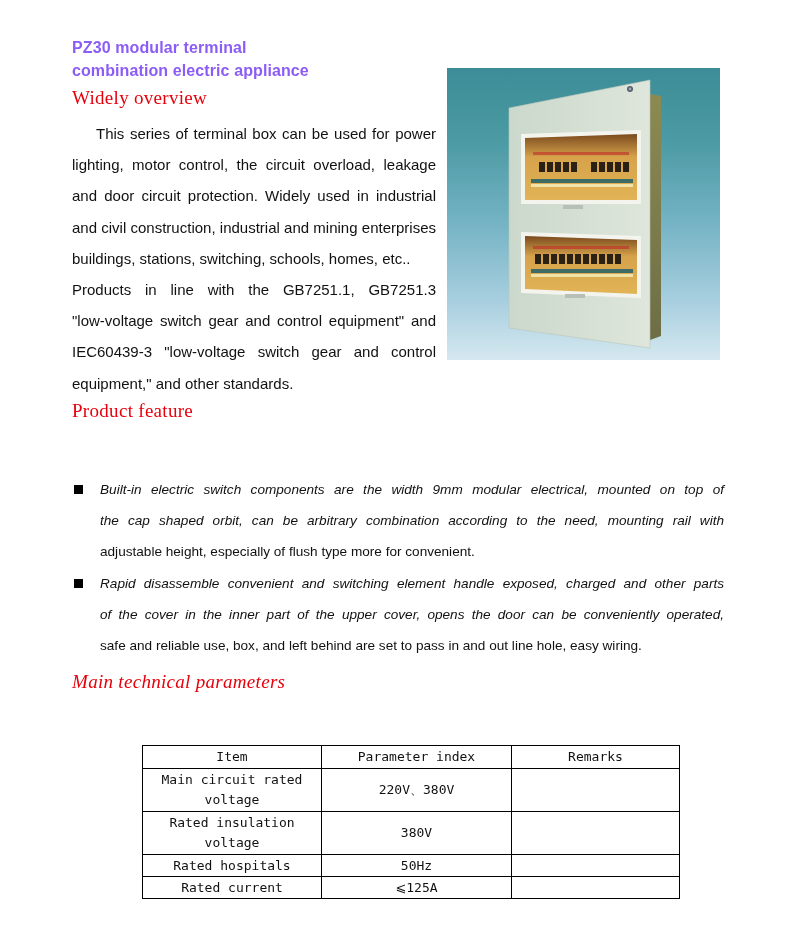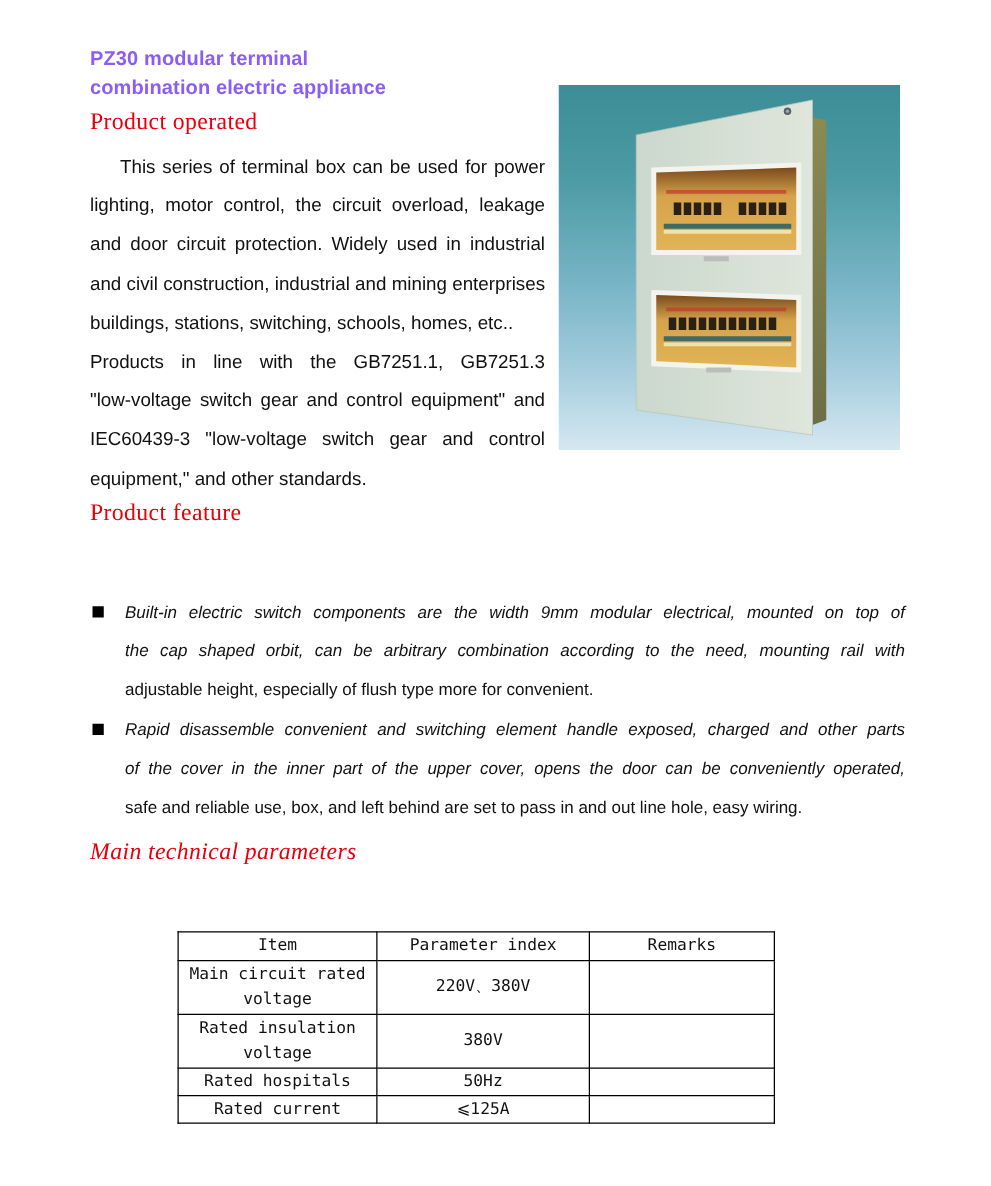--- a/index.html
+++ b/index.html
@@ -20,36 +20,36 @@
 
     .features { position:absolute; left:72px; top:474px; width:652px; font-family:"Liberation Sans", sans-serif;
                 font-size:13.6px; line-height:31.2px; color:#111; }
     .feat { position:relative; padding-left:28px; }
     .feat .bullet { position:absolute; left:2px; top:11px; width:9px; height:9px; background:#000; }
     .feat .line { display:block; height:31.2px; white-space:nowrap; }
     .feat .line.j { text-align:justify; text-align-last:justify; white-space:normal;font-style:italic; }
 
     table.params { position:absolute; left:142px; top:745px; border-collapse:collapse;
                    font-family:"DejaVu Sans Mono", "Liberation Mono", monospace; font-size:13px; color:#111; }
-    table.params td, table.params th { border:1px solid #000; text-align:center; padding:0 4px;
+    table.params td, table.params th { border:1px solid #000; text-align:center; padding:0 14px;
                    font-weight:normal; line-height:20px; }
     table.params th { height:22px; }
     .c1 { width:150px; } .c2 { width:161px; } .c3 { width:139px; }
     .r-tall { height:43px; }
     .r-short { height:22px; }
   </style>
 </head>
 <body>
 
 <div class="title">
   <div>PZ30 modular terminal</div>
   <div>combination electric appliance</div>
 </div>
 
-<div class="section-heading" style="top:87px;">Product operated</div>
+<div class="section-heading" style="top:87px;">Widely overview</div>
 
 <div class="para" style="top:118px;">
   <span class="line j indent">This series of terminal box can be used for power</span>
   <span class="line j">lighting, motor control, the circuit overload, leakage</span>
   <span class="line j">and door circuit protection. Widely used in industrial</span>
   <span class="line j">and civil construction, industrial and mining enterprises</span>
   <span class="line">buildings, stations, switching, schools, homes, etc..</span>
   <span class="line j">Products in line with the GB7251.1, GB7251.3</span>
   <span class="line j">"low-voltage switch gear and control equipment" and</span>
   <span class="line j">IEC60439-3 "low-voltage switch gear and control</span>

